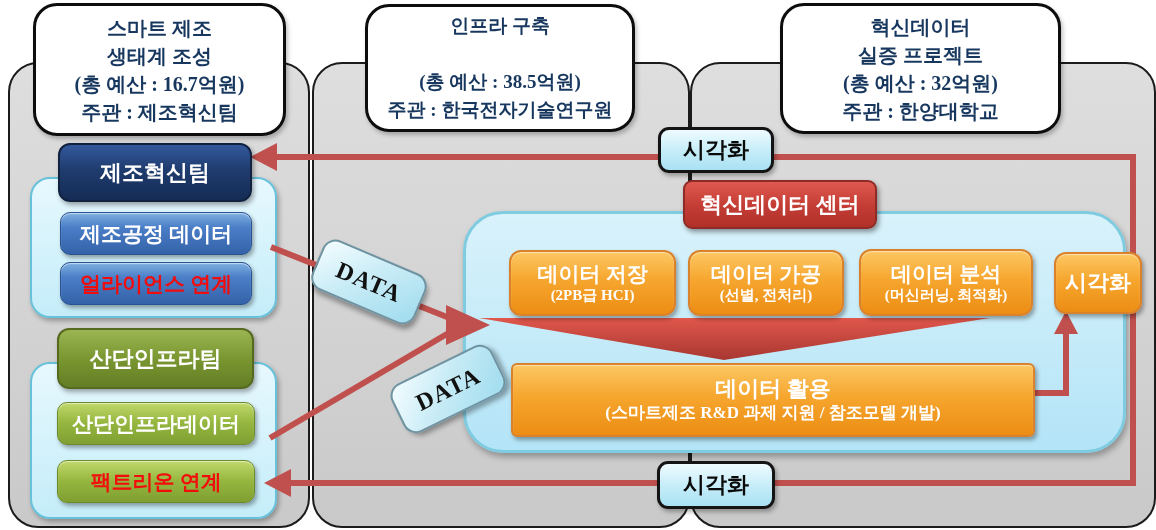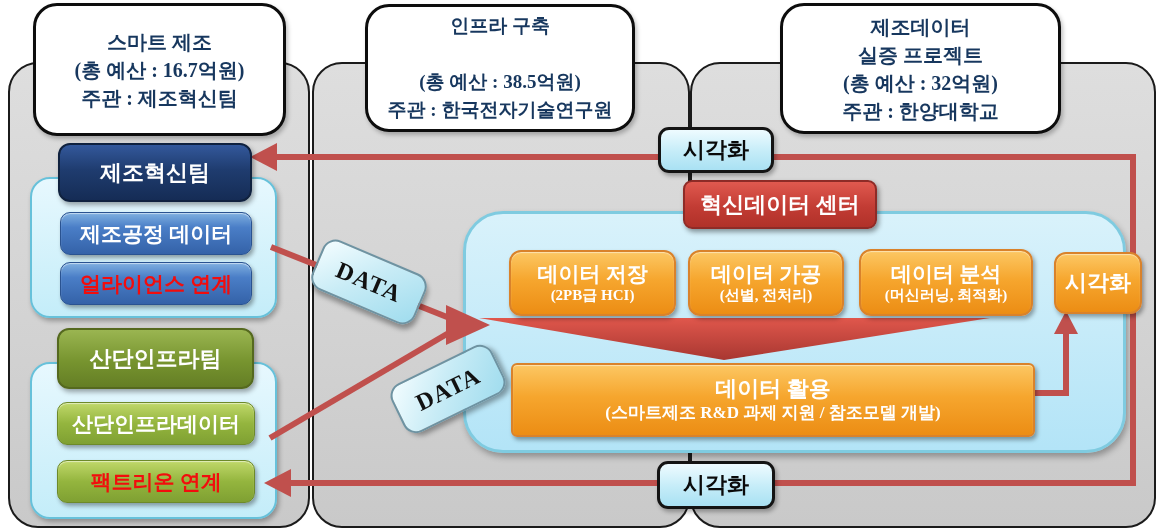--- a/index.html
+++ b/index.html
@@ -122,31 +122,32 @@
     <polygon points="813,270 830,281 813,292" fill="#c0504d"></polygon>
     <path d="M995,281 H1003" fill="none" stroke="#c0504d" stroke-width="6"></path>
     <polygon points="1003,269 1021,281 1003,293" fill="#c0504d"></polygon>
 
     <path d="M1000,393 H1066 V330" fill="none" stroke="#c0504d" stroke-width="6"></path>
     <polygon points="1066,311 1054,334 1078,334" fill="#c0504d"></polygon>
   </svg>
 
   <div class="title-box" style="left:33px;top:3px;width:247px;height:127px">
     <div class="tline">스마트 제조</div>
+    <div class="tline">생태계 조성</div>
     <div class="tline">(총 예산 : 16.7억원)</div>
     <div class="tline">주관 : 제조혁신팀</div>
   </div>
   <div class="title-box small" style="left:365px;top:4px;width:264px;height:122px">
     <div class="tline">인프라 구축</div>
     <div class="tline"></div>
     <div class="tline">(총 예산 : 38.5억원)</div>
     <div class="tline">주관 : 한국전자기술연구원</div>
   </div>
   <div class="title-box" style="left:780px;top:3px;width:275px;height:125px">
-    <div class="tline">제조데이터</div>
+    <div class="tline">혁신데이터</div>
     <div class="tline">실증 프로젝트</div>
     <div class="tline">(총 예산 : 32억원)</div>
     <div class="tline">주관 : 한양대학교</div>
   </div>
 
   <div class="lbox navy" style="left:58px;top:143px;width:190px;height:55px">
     <span>제조혁신팀</span>
   </div>
   <div class="lbox blue red-text" style="left:60px;top:262px;width:190px;height:41px">
     <span>얼라이언스 연계</span>

